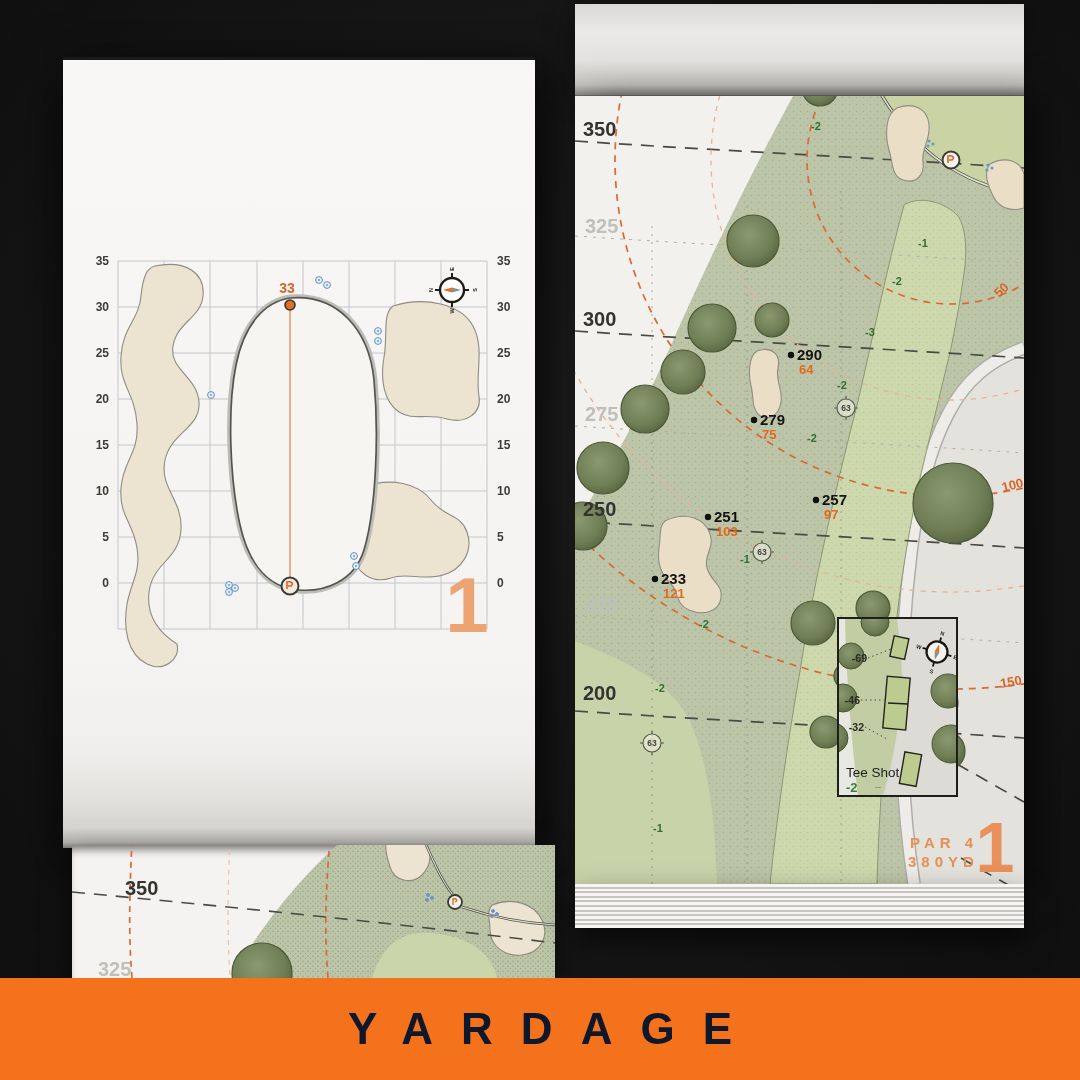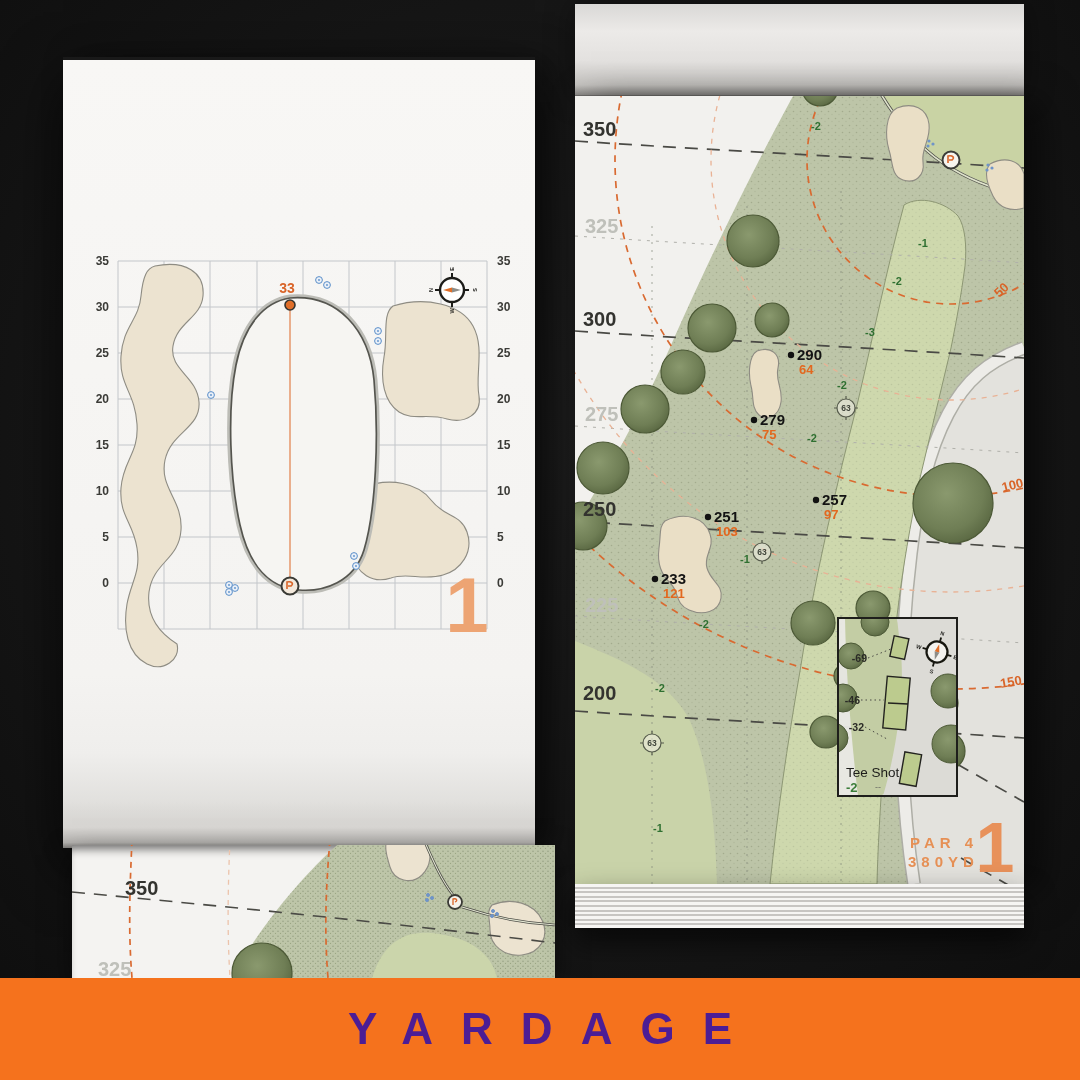--- a/index.html
+++ b/index.html
@@ -18,21 +18,21 @@
   #rcurl{left:575px;top:4px;width:449px;height:92px;
          background:linear-gradient(180deg,#d9d8d6 0%,#eceae8 30%,#e3e1df 62%,#c4c2bf 88%,#8a8885 99%,#4a4948 100%);
          box-shadow:0 0 30px rgba(0,0,0,.4);}
   #rpage{left:575px;top:96px;width:449px;height:788px;background:#f2f1ee;
          box-shadow:16px 6px 34px rgba(0,0,0,.55);}
   #rstack{left:575px;top:884px;width:449px;height:44px;
          background:repeating-linear-gradient(180deg,#f6f5f3 0px,#f6f5f3 2.6px,#c7c5c2 2.6px,#c7c5c2 4.6px);
          box-shadow:0 14px 30px rgba(0,0,0,.6);}
   .banner{position:absolute;left:0;top:978px;width:1080px;height:102px;background:#f5721d;
           display:flex;align-items:center;justify-content:center;}
-  .banner span{color:#4c1d95;font-size:44px;font-weight:bold;letter-spacing:28px;padding-left:28px;}
+  .banner span{color:#0f172a;font-size:44px;font-weight:bold;letter-spacing:28px;padding-left:28px;}
   svg{display:block}
   text{font-family:"Liberation Sans", sans-serif;}
   .tick{font-size:12px;font-weight:bold;fill:#3b3b37;}
   .dist-strong{font-size:20px;font-weight:bold;fill:#33332f;}
   .dist-faint{font-size:20px;font-weight:bold;fill:#bfc0ba;}
   .carry{font-size:15px;font-weight:bold;fill:#131313;}
   .tofront{font-size:13px;font-weight:bold;fill:#e2681f;}
   .elev{font-size:11px;font-weight:bold;fill:#2f7031;}
   .arclab{font-size:13px;font-weight:bold;fill:#d96428;}
   .sixthree{font-size:8.5px;font-weight:bold;fill:#3f443a;}

